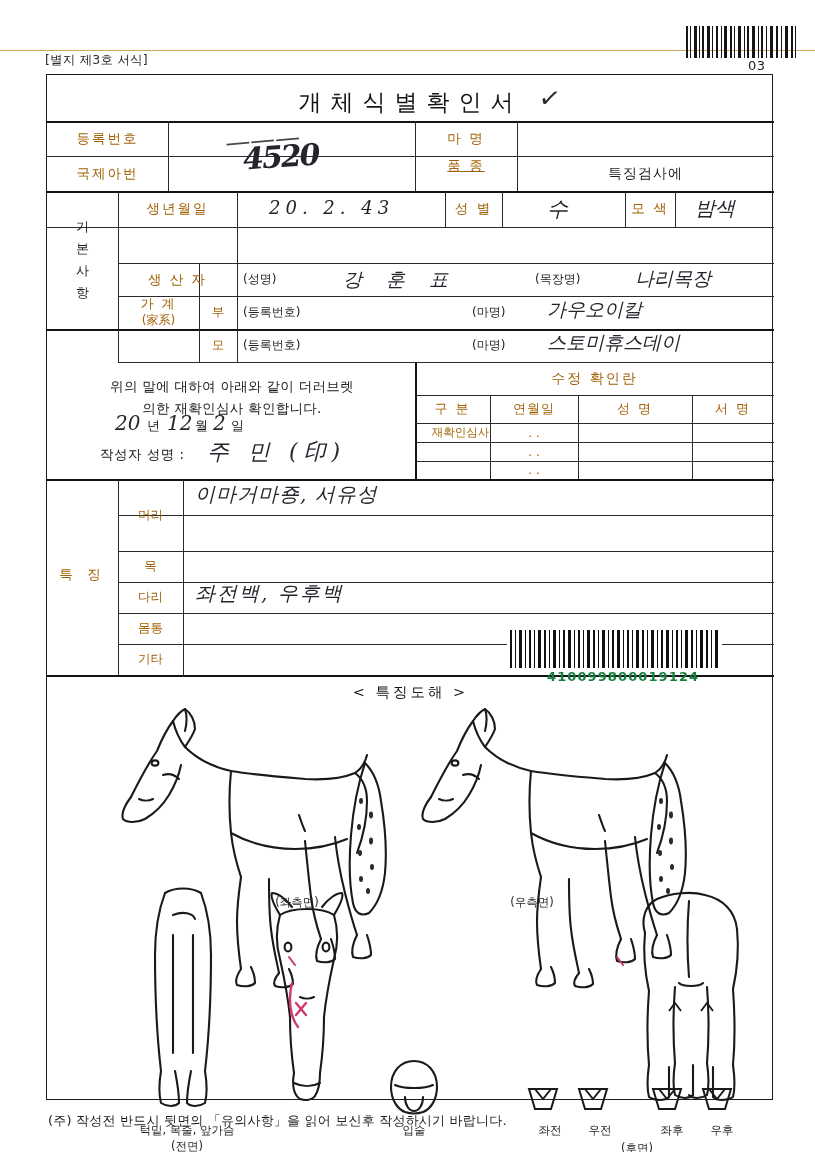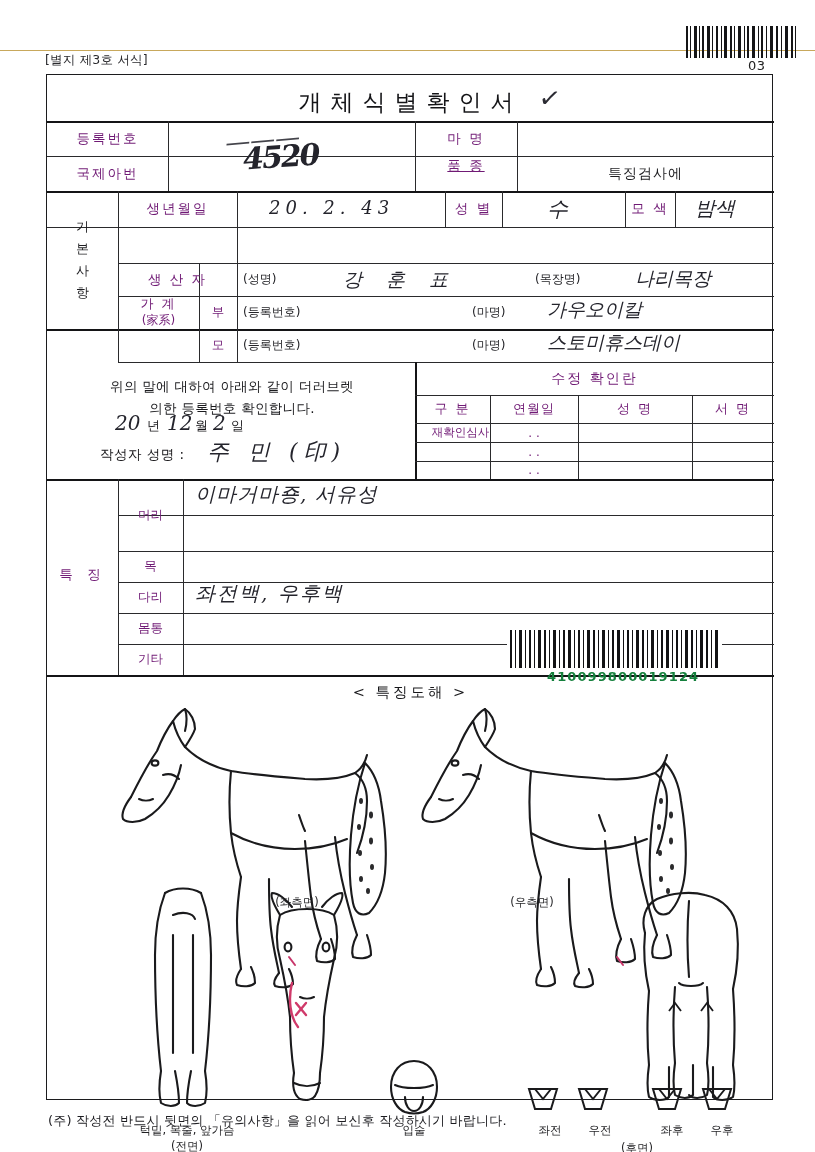--- a/index.html
+++ b/index.html
@@ -41,21 +41,21 @@
   }
 
   
   .h { position: absolute; background: #2a2a2c; height: 1px; }
   .v { position: absolute; background: #2a2a2c; width: 1px; }
   .hb { position: absolute; background: #141416; height: 1.8px; }
   .vb { position: absolute; background: #141416; width: 1.8px; }
 
   .cell-label {
     position: absolute; display: flex; align-items: center; justify-content: center;
-    font-size: 13.5px; color: #701a75; letter-spacing: 2px; white-space: nowrap;
+    font-size: 13.5px; color: #a16207; letter-spacing: 2px; white-space: nowrap;
   }
   .cell-label.sm { font-size: 12.5px; letter-spacing: 0px; }
   .cell-sub {
     position: absolute; display: flex; align-items: center;
     font-size: 12px; color: #232327; letter-spacing: 0px; white-space: nowrap;
   }
   .cell-val {
     position: absolute; display: flex; align-items: center; justify-content: center;
     font-size: 14px; color: #1d1d20; letter-spacing: 1px; white-space: nowrap;
   }
@@ -234,21 +234,21 @@
 
     <div class="hb" style="left:0;top:240px;width:0;"></div>
 
     <div class="hb" style="left:0;top:240px;width:0;height:0;"></div>
 
     <div class="hb" style="left:0;top:404px;width:727px;"></div>
     <div class="vb" style="left:368px;top:287px;height:117px;"></div>
 
     <div class="statement" style="left:20px;top:300px;width:330px;">
       <div>위의 말에 대하여 아래와 같이 더러브렛</div>
-      <div>의한 등록번호 확인합니다.</div>
+      <div>의한 재확인심사 확인합니다.</div>
     </div>
 
     <div class="hw" style="left:68px;top:336px;font-size:20px;">20</div>
     <div style="position:absolute;left:100px;top:342px;font-size:13px;">년</div>
     <div class="hw" style="left:120px;top:336px;font-size:20px;">12</div>
     <div style="position:absolute;left:148px;top:342px;font-size:13px;">월</div>
     <div class="hw" style="left:166px;top:336px;font-size:20px;">2</div>
     <div style="position:absolute;left:184px;top:342px;font-size:13px;">일</div>
 
     <div style="position:absolute;left:53px;top:371px;font-size:13.5px;letter-spacing:.5px;">작성자 성명 :</div>

